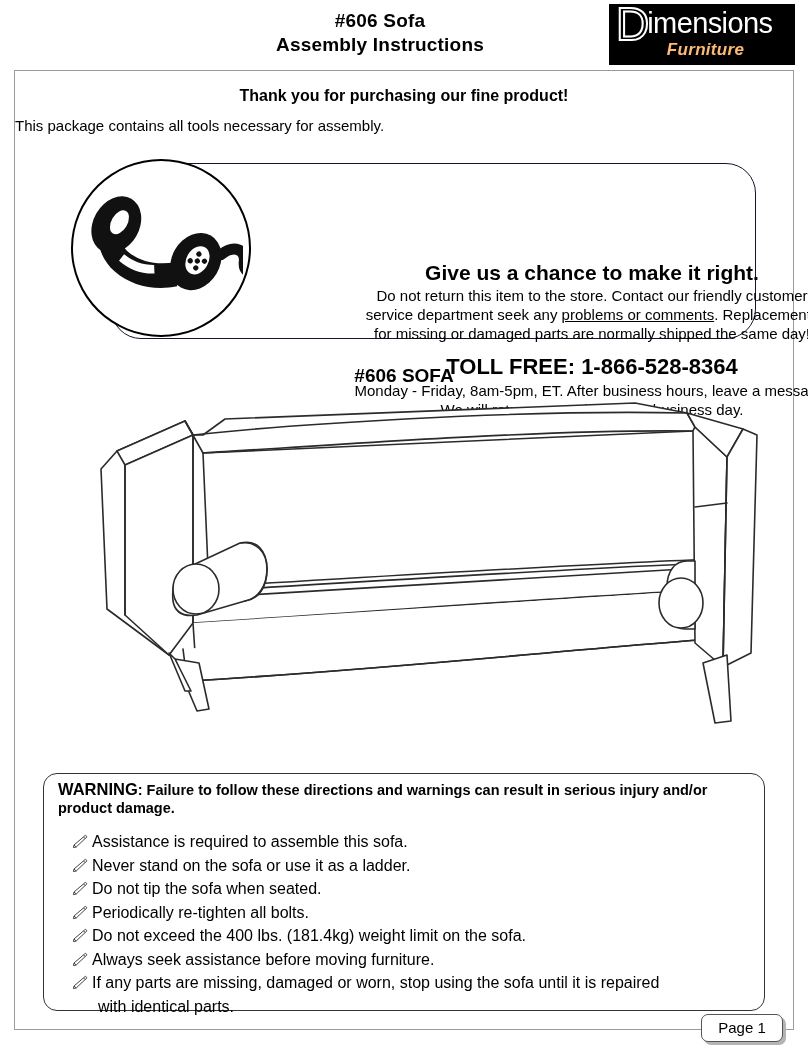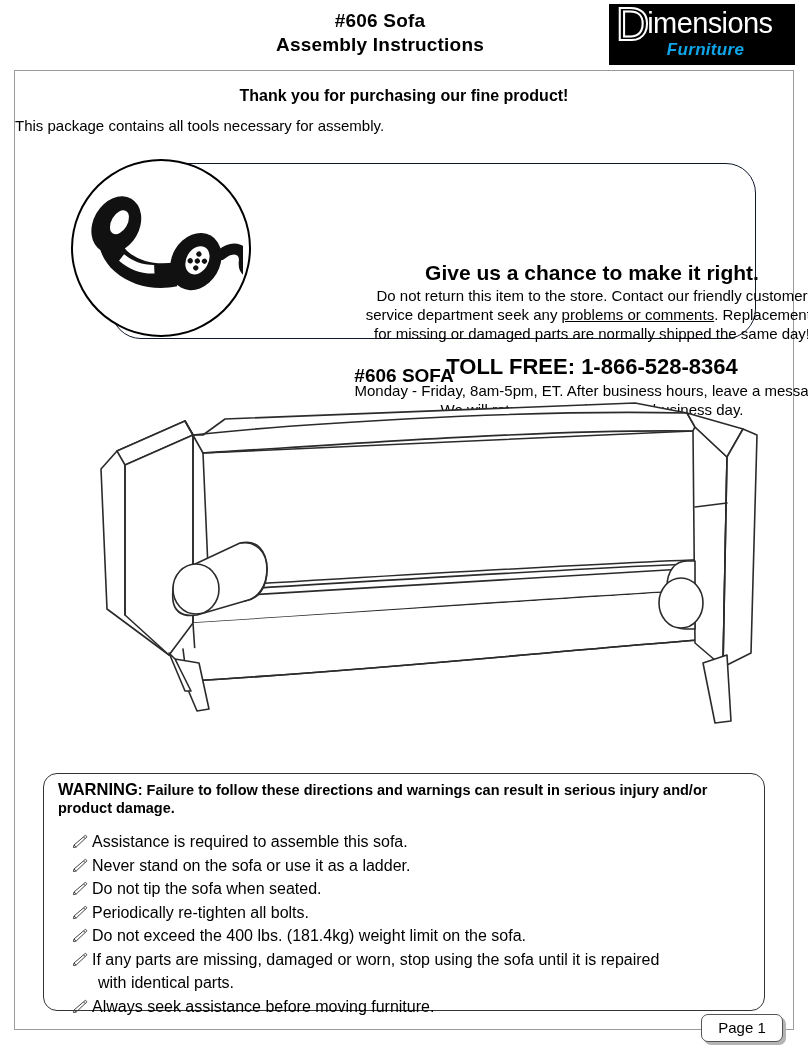--- a/index.html
+++ b/index.html
@@ -64,21 +64,21 @@
   #logo-sub {
     position: absolute;
     left: 0; top: 36px;
     width: 167px;
     text-align: center;
     padding-left: 26px;
     box-sizing: border-box;
     font-size: 17px;
     font-style: italic;
     font-weight: bold;
-    color: #0ea5e9;
+    color: #fdba74;
     letter-spacing: 0.3px;
   }
 
   
   #page-frame {
     position: absolute;
     left: 14px; top: 70px;
     width: 780px; height: 960px;
     border: 1px solid #9a9a9a;
     box-sizing: border-box;
@@ -399,30 +399,30 @@
         <span>Do not exceed the 400 lbs. (181.4kg) weight limit on the sofa.</span>
       </li>
       <li>
         <svg class="pencil" viewBox="0 0 18 16">
           <g fill="none" stroke="#444" stroke-width="1">
               <path d="M15.5 1.2 L17 2.8 L6.2 13 L3.4 13.6 L4 11 Z"></path>
               <path d="M4 11 L6.2 13"></path>
               <path d="M13.6 3 L15.2 4.6"></path>
             </g>
         </svg>
+        <span>Always seek assistance before moving furniture.</span>
+      </li>
+      <li>
+        <svg class="pencil" viewBox="0 0 18 16">
+          <g fill="none" stroke="#444" stroke-width="1">
+              <path d="M15.5 1.2 L17 2.8 L6.2 13 L3.4 13.6 L4 11 Z"></path>
+              <path d="M4 11 L6.2 13"></path>
+              <path d="M13.6 3 L15.2 4.6"></path>
+            </g>
+        </svg>
         <span>If any parts are missing, damaged or worn, stop using the sofa until it is repaired</span>
         <span class="cont">with identical parts.</span>
-      </li>
-      <li>
-        <svg class="pencil" viewBox="0 0 18 16">
-          <g fill="none" stroke="#444" stroke-width="1">
-              <path d="M15.5 1.2 L17 2.8 L6.2 13 L3.4 13.6 L4 11 Z"></path>
-              <path d="M4 11 L6.2 13"></path>
-              <path d="M13.6 3 L15.2 4.6"></path>
-            </g>
-        </svg>
-        <span>Always seek assistance before moving furniture.</span>
       </li>
     </ul>
   </div>
 </div>
 
 <div id="page-num">Page 1</div>
 
 </body></html>

